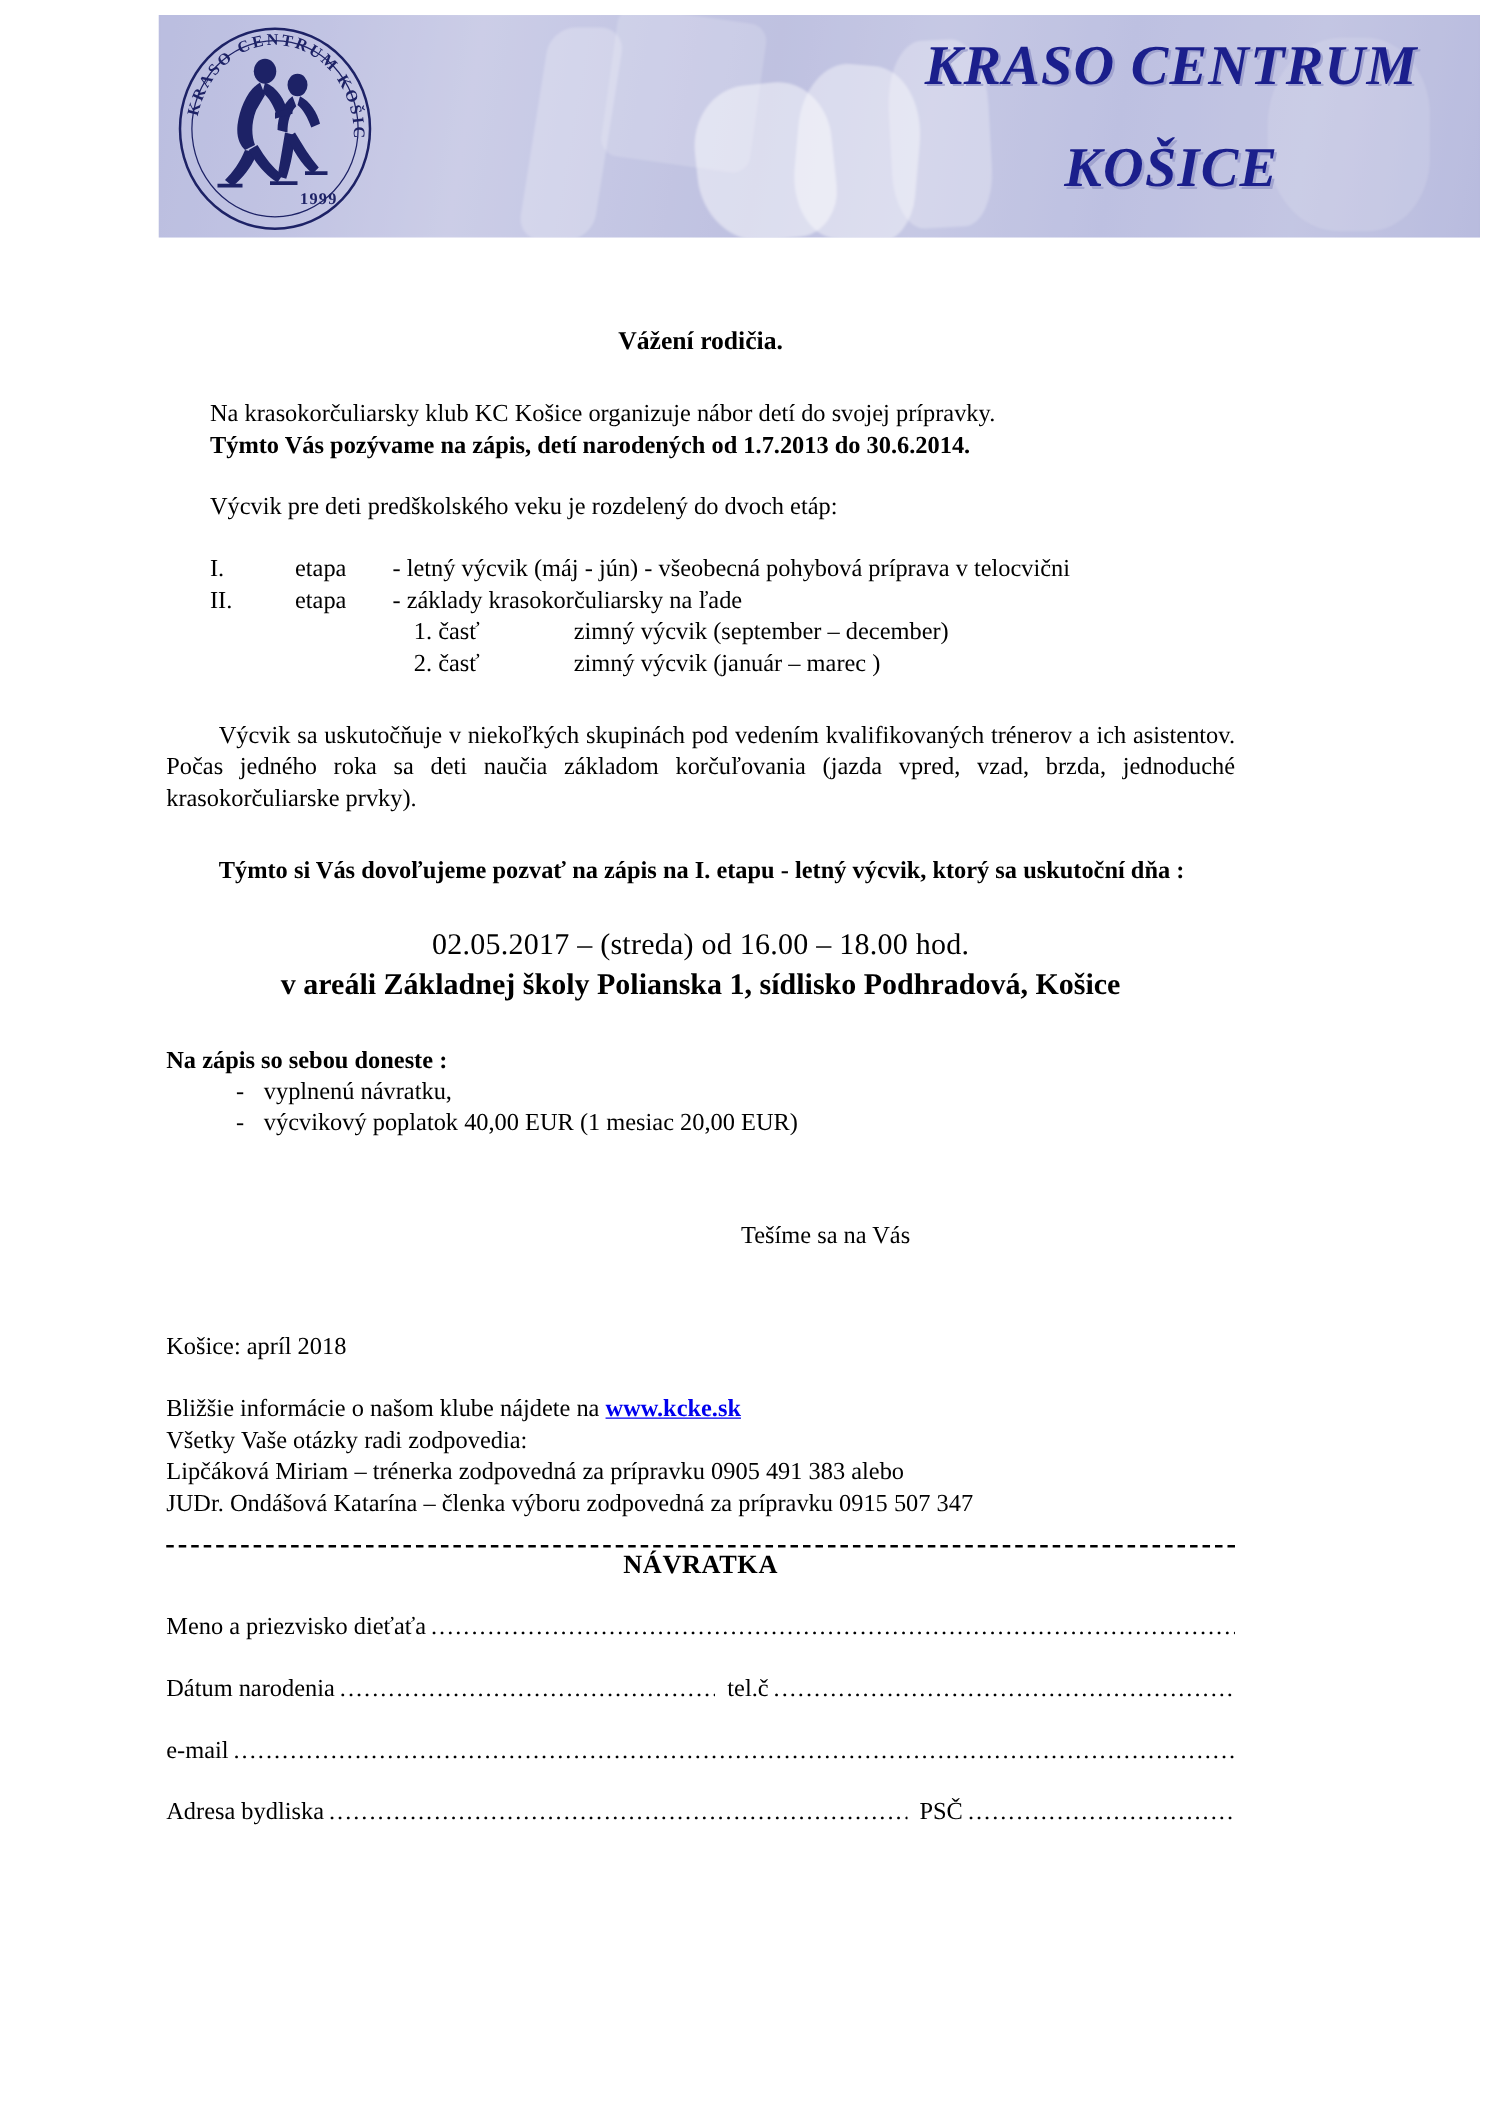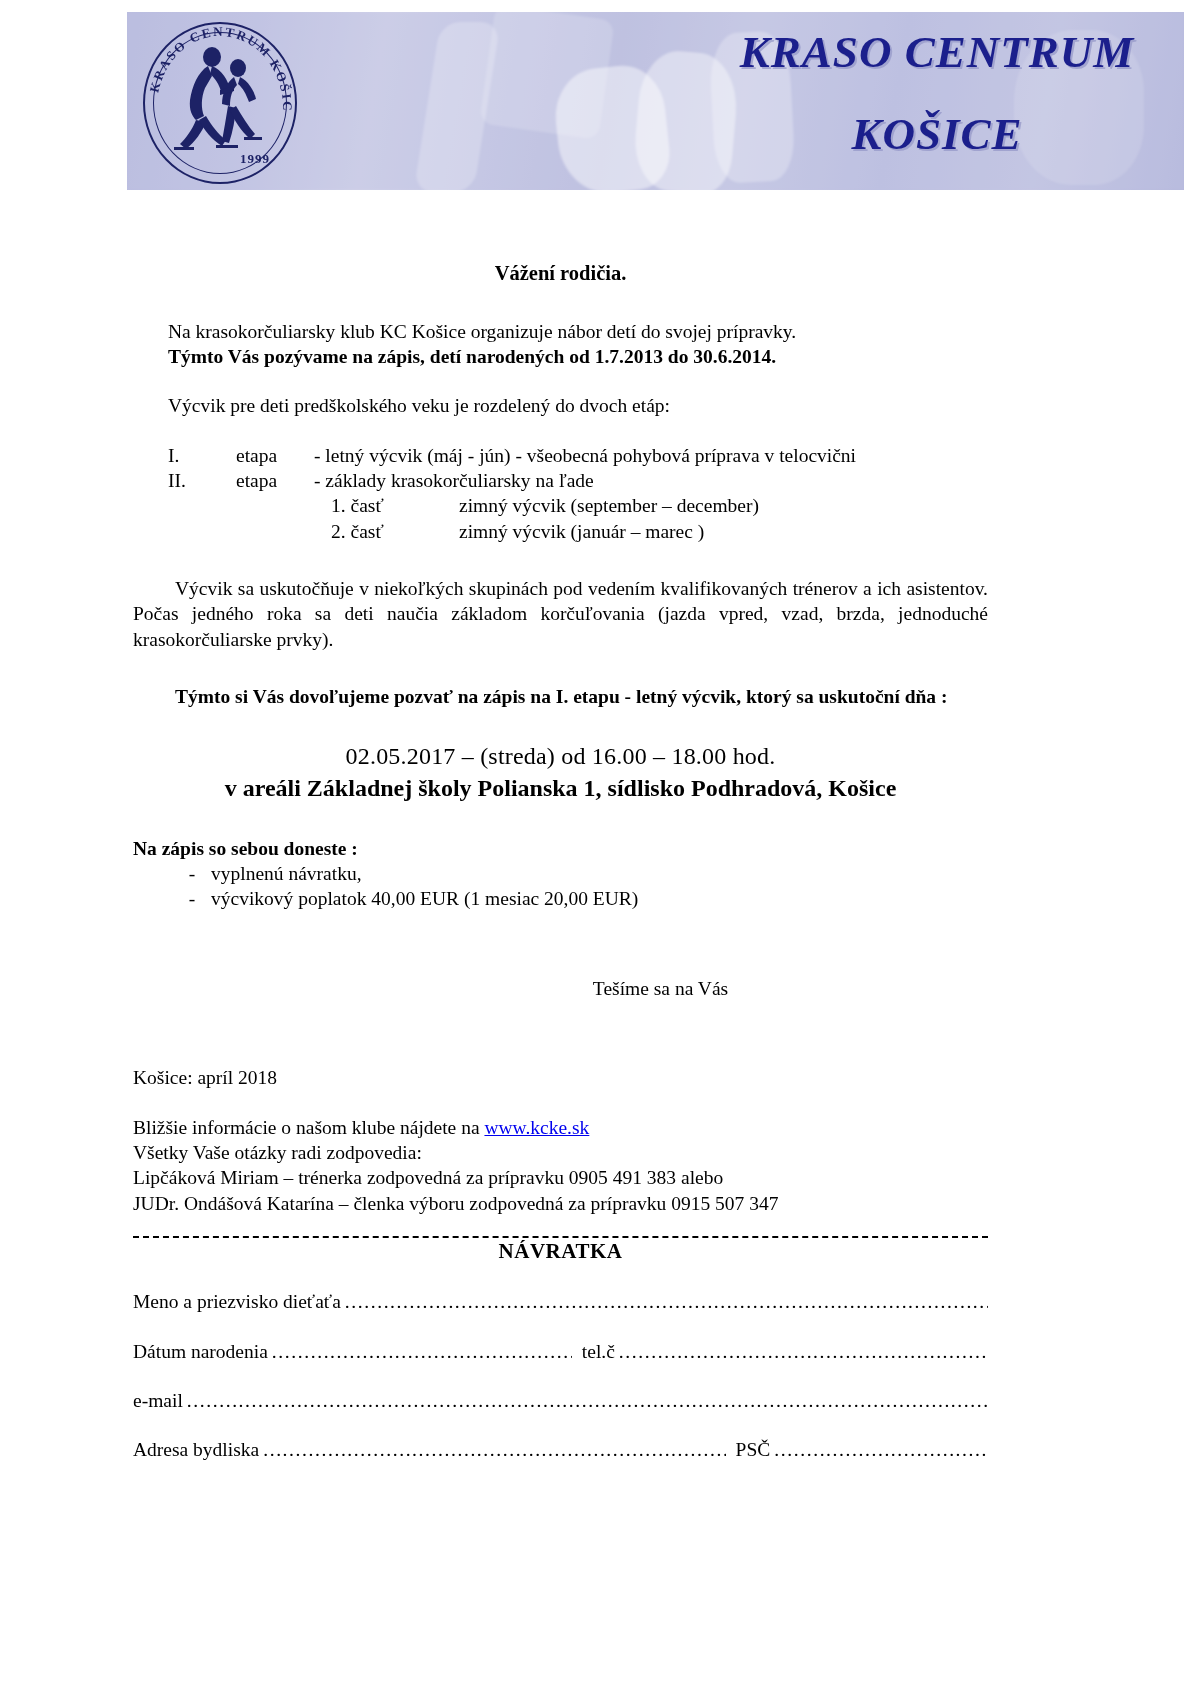--- a/index.html
+++ b/index.html
@@ -153,21 +153,21 @@
     font-size: 24px;
     margin-top: 9px;
   }
 
   .bring-row { display: flex; padding-left: 40px; }
   .bring-dash { width: 38px; flex: 0 0 38px; text-align: center; }
 
   .sign-off { text-align: center; padding-left: 200px; }
 
   .link-bold {
-    font-weight: normal;
+    font-weight: bold;
     text-decoration: underline;
   }
 
   .dashed-sep {
     margin-top: 20px;
     border-top: 2px dashed #000000;
     height: 0;
     width: 855px;
   }
 

